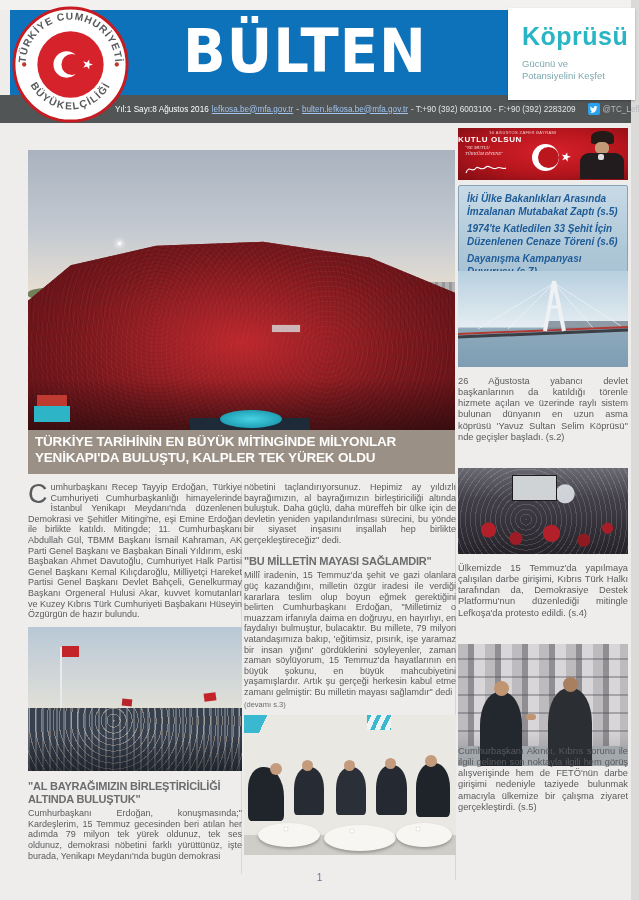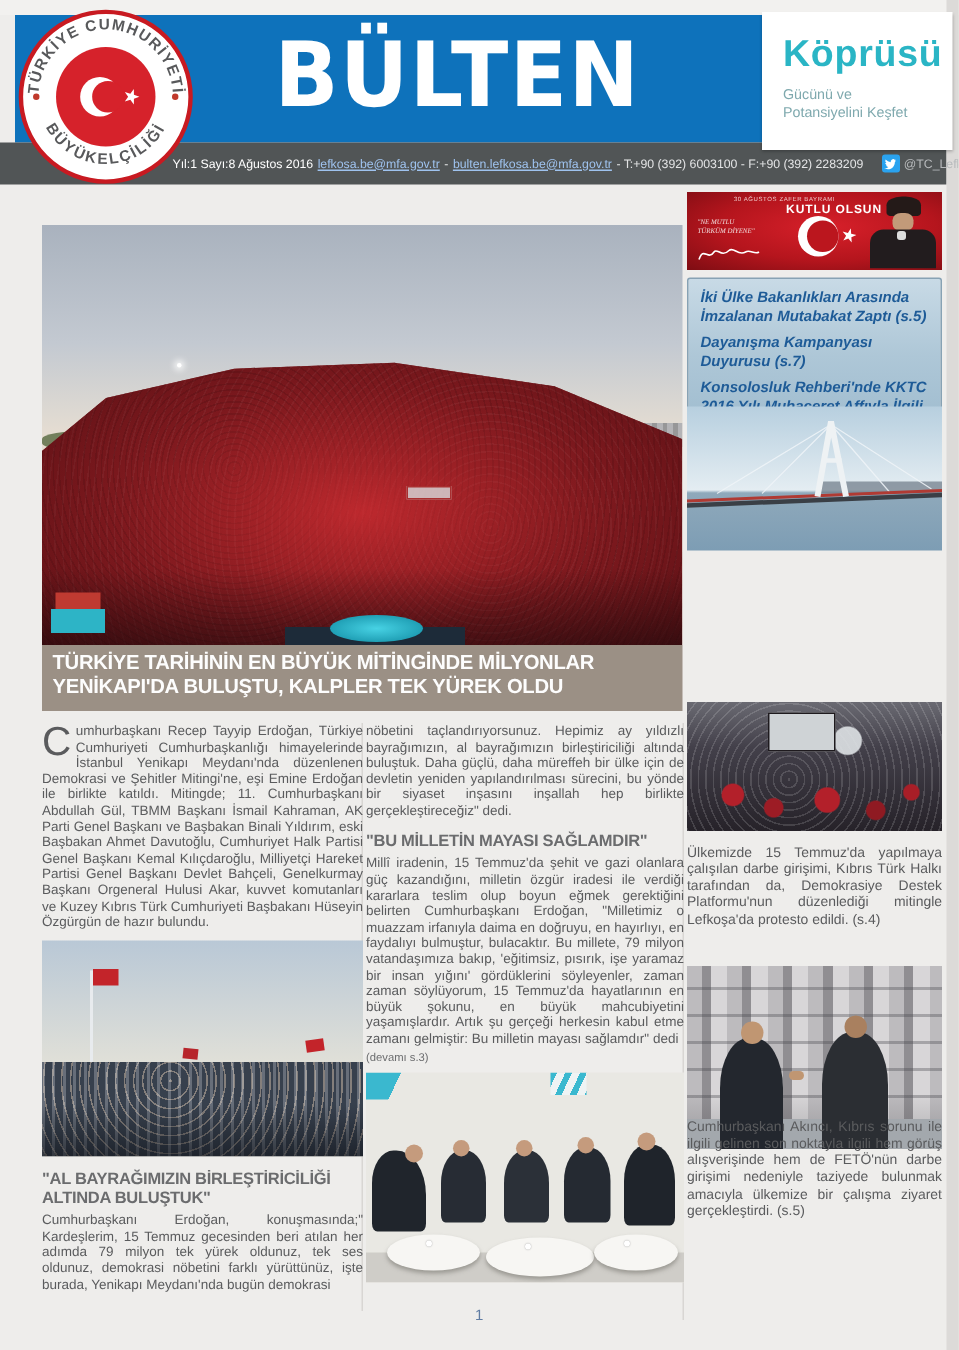--- a/index.html
+++ b/index.html
@@ -85,21 +85,21 @@
   .cup{position:absolute;width:4px;height:4px;border-radius:50%;background:#fff;box-shadow:0 0 1px #999}
 
   
   .sbphoto{left:458px;width:170px;overflow:hidden}
   .sbtext{left:458px;width:170px;font-size:9.3px;line-height:1.2;color:#5a5b5d;text-align:justify}
 
   
   #banner{top:128px;height:52px;position:absolute;
     background:radial-gradient(ellipse at 55% 45%,#d7202a 0%,#b5151d 55%,#7e0d13 100%)}
   #bn-smalltext{position:absolute;left:0;right:40px;top:2px;text-align:center;font-size:4px;color:#efc9c9;letter-spacing:.4px}
-  #bn-main{position:absolute;left:0;right:40px;top:7px;text-align:right;font-size:8px;font-weight:bold;color:#fff;letter-spacing:.6px}
+  #bn-main{position:absolute;left:0;right:40px;top:7px;text-align:left;font-size:8px;font-weight:bold;color:#fff;letter-spacing:.6px}
   #bn-quote{position:absolute;left:7px;top:17px;font-size:4.6px;font-style:italic;color:#f2dede;line-height:1.35;font-family:"Liberation Serif",serif}
   #bn-cres-o{position:absolute;left:74px;top:16px;width:27px;height:27px;border-radius:50%;background:#fff}
   #bn-cres-i{position:absolute;left:80px;top:19px;width:21px;height:21px;border-radius:50%;background:#bb161e}
   #bn-star{position:absolute;left:103px;top:24px;width:10px;height:10px;background:#fff;transform:rotate(14deg);
     clip-path:polygon(50% 0,61% 35%,98% 35%,68% 57%,79% 91%,50% 70%,21% 91%,32% 57%,2% 35%,39% 35%)}
   #bn-portrait{position:absolute;right:1px;top:1px;width:52px;height:50px;overflow:hidden}
   #bn-hat{position:absolute;left:16px;top:2px;width:23px;height:13px;background:#241a18;border-radius:45% 45% 15% 15%}
   #bn-face{position:absolute;left:20px;top:13px;width:14px;height:12px;background:#c29a79;border-radius:40%}
   #bn-body{position:absolute;left:5px;top:24px;width:44px;height:26px;background:#221c1e;border-radius:9px 9px 0 0}
   #bn-collar{position:absolute;left:23px;top:25px;width:6px;height:6px;background:#ddd;border-radius:2px}
@@ -274,35 +274,37 @@
     <div id="bn-portrait">
       <div id="bn-hat"></div>
       <div id="bn-face"></div>
       <div id="bn-body"></div>
       <div id="bn-collar"></div>
     </div>
   </div>
 
   <div class="sbphoto" id="tocbox">
     <div class="tocitem">İki Ülke Bakanlıkları Arasında İmzalanan Mutabakat Zaptı (s.5)</div>
+    <div class="tocitem">1974'te Katledilen 33 Şehit İçin Düzenlenen Cenaze Töreni (s.6)</div>
     <div class="tocitem">Dayanışma Kampanyası Duyurusu (s.7)</div>
     <div class="tocitem">Konsolosluk Rehberi'nde KKTC 2016 Yılı Muhaceret Affıyla İlgili Genel Bilgiler (s.8)</div>
   </div>
 
   <div class="sbphoto" id="bridgephoto">
     <svg width="170" height="96" viewBox="0 0 170 96">
       <rect x="88" y="50" width="82" height="8" fill="#6b7884" opacity="0.7"></rect>
       <path d="M96,12 L20,58 M96,12 L50,58 M96,12 L135,57 M96,12 L163,55" stroke="rgba(240,245,248,0.85)" stroke-width="0.8" fill="none"></path>
       <path d="M0,63 L170,56" stroke="#b03a33" stroke-width="2"></path>
       <path d="M0,66 L170,59" stroke="#3a3f46" stroke-width="3"></path>
       <path d="M96,10 L87,60 M96,10 L106,60" stroke="#eef2f4" stroke-width="4" fill="none"></path>
       <path d="M90,36 L103,36" stroke="#eef2f4" stroke-width="3"></path>
     </svg>
   </div>
 
+  <div class="sbtext" id="sbnews1">26 Ağustosta yabancı devlet başkanlarının da katıldığı törenle hizmete açılan ve üzerinde raylı sistem bulunan dünyanın en uzun asma köprüsü 'Yavuz Sultan Selim Köprüsü'' nde geçişler başladı. (s.2)</div>
 
   <div class="sbphoto" id="protestphoto">
     <div id="pr-screen"></div>
   </div>
 
   <div class="sbtext" id="sbnews2">Ülkemizde 15 Temmuz'da yapılmaya çalışılan darbe girişimi, Kıbrıs Türk Halkı tarafından da, Demokrasiye Destek Platformu'nun düzenlediği mitingle Lefkoşa'da protesto edildi. (s.4)</div>
 
   <div class="sbphoto" id="handphoto">
     <div id="hs-pave"></div>
     <div class="hsfig" style="left:22px;width:42px;height:74px;background:#23272e"></div>

